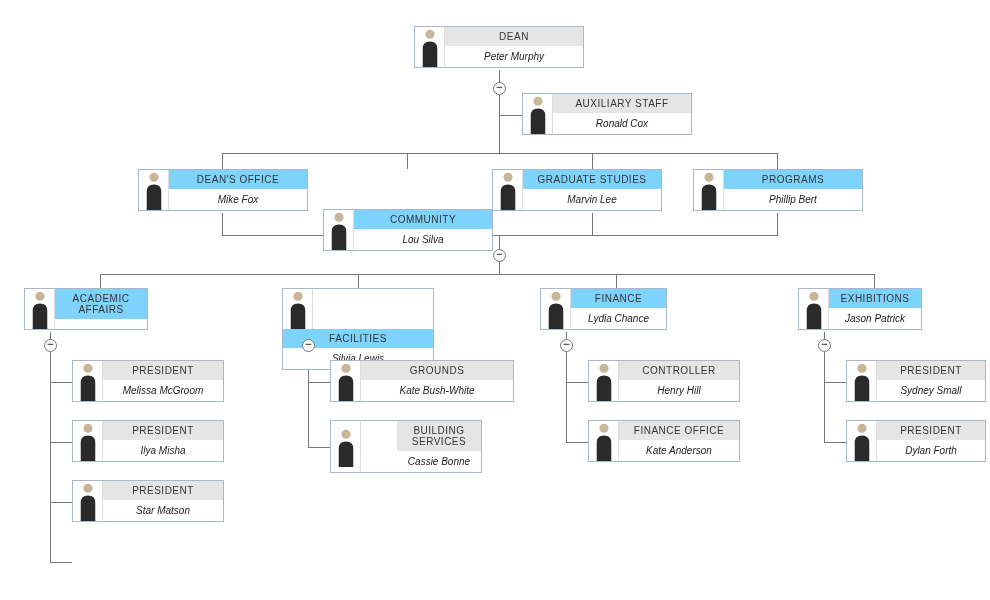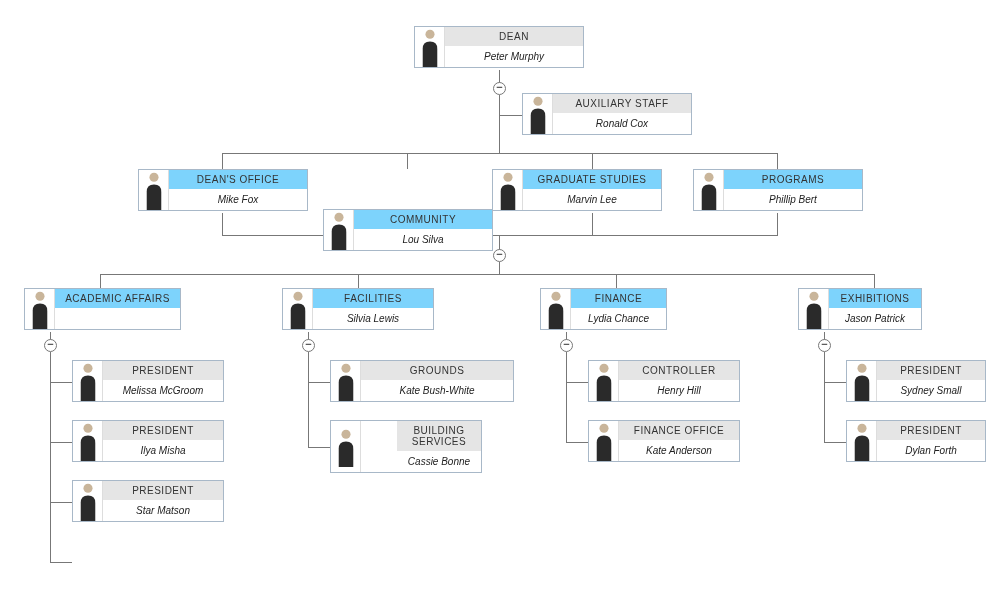--- a/index.html
+++ b/index.html
@@ -202,31 +202,31 @@
       <svg>
         <use href="#person"></use>
       </svg>
     </div>
   <div class="info">
     <div class="title blue">PROGRAMS</div>
     <div class="name">Phillip Bert</div>
   </div>
 </div>
 
-<div class="node" style="left:24px; top:288px; width:157px;">
+<div class="node" style="left:24px; top:288px; width:124px;">
   <div class="photo">
       <svg>
         <use href="#person"></use>
       </svg>
     </div>
   <div class="info">
     <div class="title blue">ACADEMIC AFFAIRS</div>
   </div>
 </div>
-<div class="node" style="left:282px; top:288px; width:152px;">
+<div class="node" style="left:282px; top:288px; width:152px;flex-direction:column;">
   <div class="photo">
       <svg>
         <use href="#person"></use>
       </svg>
     </div>
   <div class="info">
     <div class="title blue">FACILITIES</div>
     <div class="name">Silvia Lewis</div>
   </div>
 </div>

